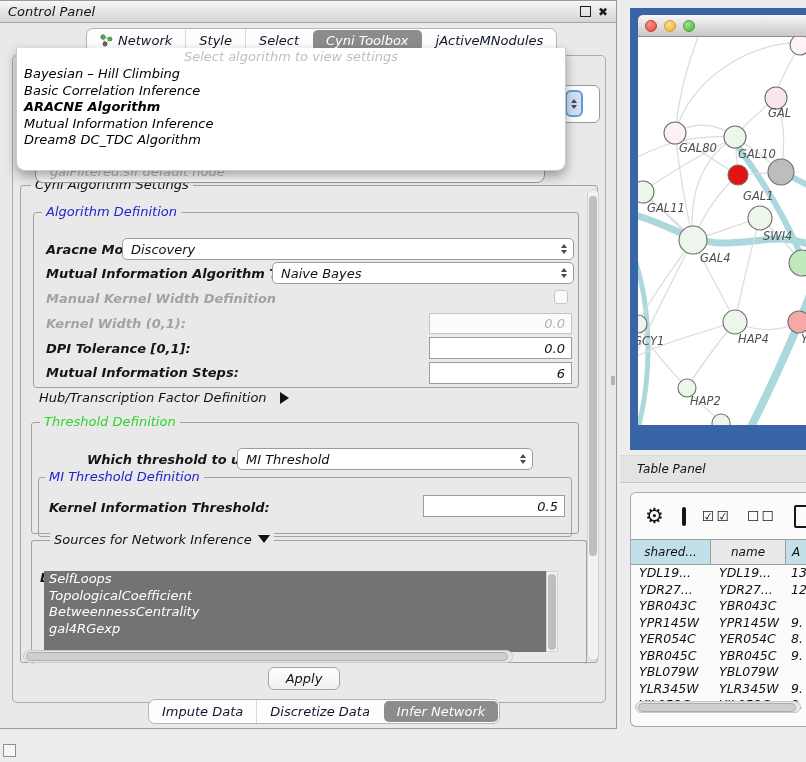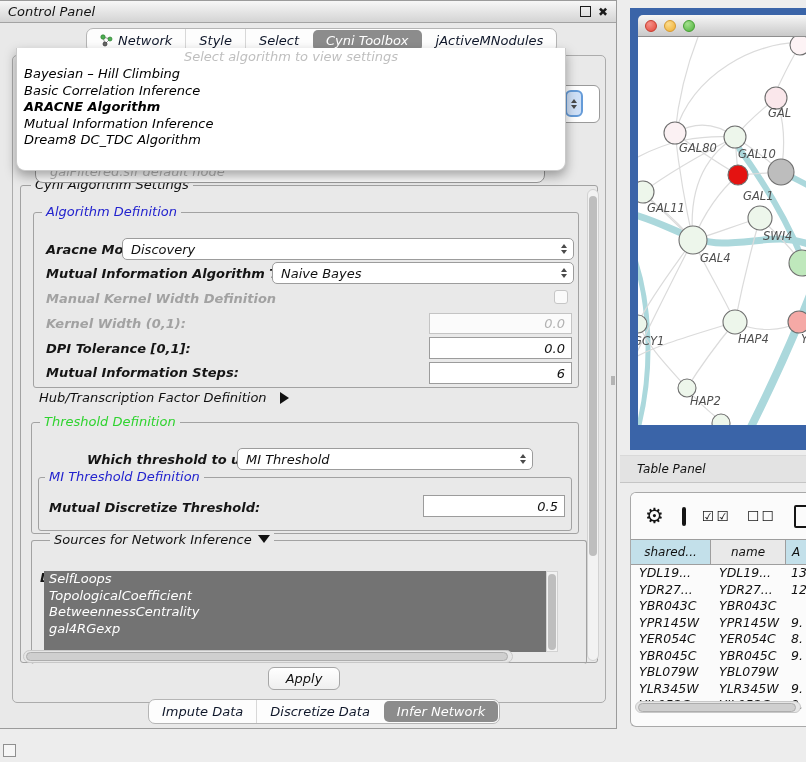--- a/index.html
+++ b/index.html
@@ -241,23 +241,23 @@
 
       <span class="lbl" style="left:55px;top:29px;">Which threshold to use:</span>
       <div class="combo" style="left:205px;top:25px;width:296px;height:22px;">
         <span>MI Threshold</span>
         <span class="spin">
             <span class="tri-up"></span>
             <span class="tri-down"></span>
           </span>
       </div>
 
-      <div class="fieldset" style="left:6px;top:54px;width:534px;height:54px;padding-left:28px;">
+      <div class="fieldset" style="left:6px;top:54px;width:534px;height:60px;padding-left:28px;">
         <span class="legend blue" style="left:6px;">MI Threshold Definition</span>
-        <span class="lbl" style="left:10px;top:22px;">Mutual Discretize Threshold:</span>
+        <span class="lbl" style="left:10px;top:22px;">Kernel Information Threshold:</span>
         <div class="field" style="left:384px;top:17px;width:142px;height:22px;">
           <span>0.5</span>
         </div>
       </div>
     </div>
 
     <div class="fieldset" style="left:10px;top:354px;width:556px;height:124px;border-bottom:none;">
       <span class="legend" style="left:18px;"><span>Sources for Network Inference</span><span class="arrow-down"></span></span>
       <span class="lbl" style="left:8px;top:29px;">Data Attributes</span>
       <div id="attr-list" style="left:12px;top:30px;width:514px;height:81px;">

